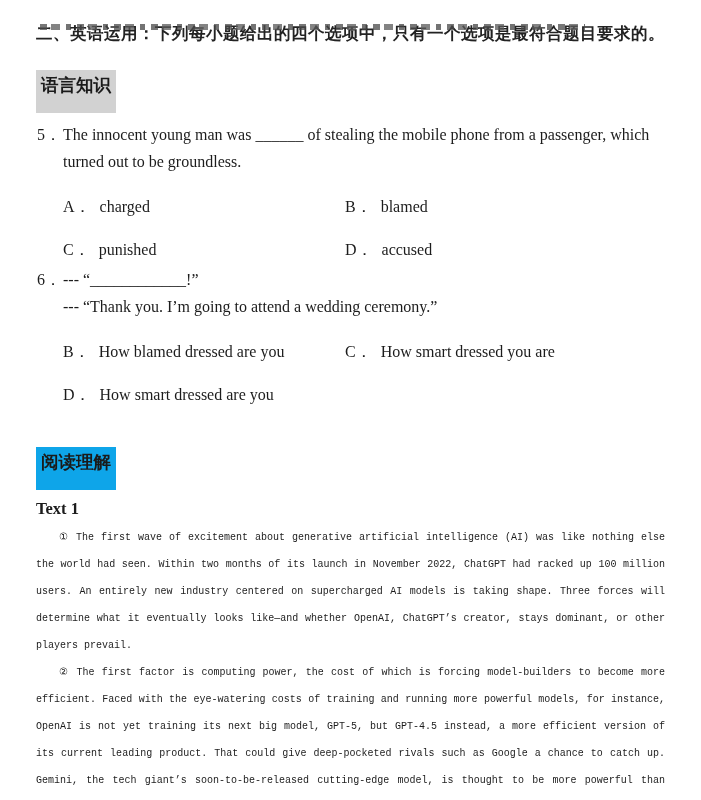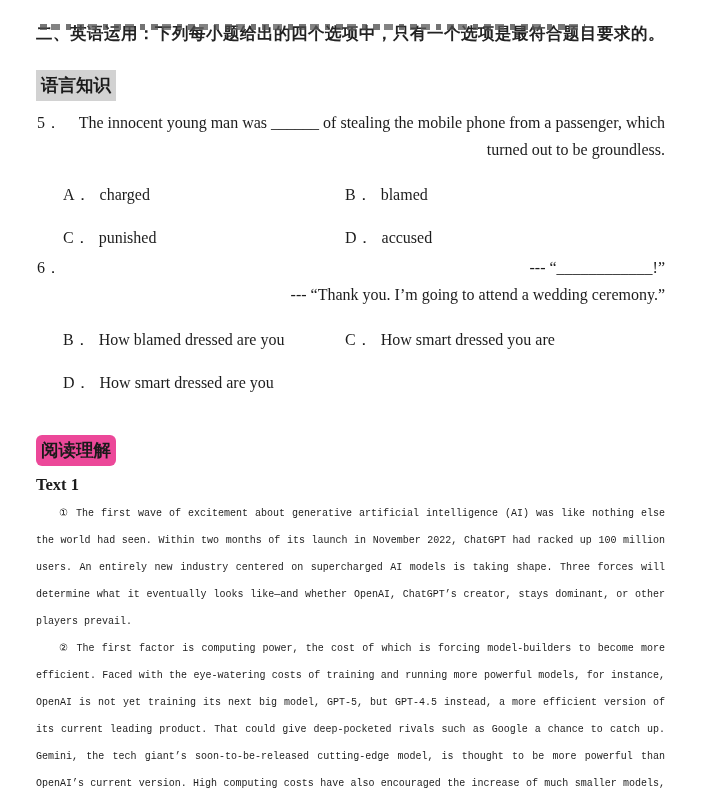--- a/index.html
+++ b/index.html
@@ -31,30 +31,30 @@
     margin-top: 23px;
     font-family: "Liberation Sans", sans-serif;
     font-size: 16.5px;
     font-weight: 600;
     letter-spacing: .5px;
     color: #222;
   }
   .hl-label {
     display: inline-block;
     margin-top: 25px;
-    padding: 3px 5px 4px 5px;
+    padding: 3px 5px 16px 5px;
     font-family: "Liberation Sans", sans-serif;
     font-size: 17.5px;
     font-weight: 600;
     color: #1a1a1a;
   }
   .questions { margin-top: 8px; font-size: 16px; line-height: 27px; }
   .question { position: relative; padding-left: 27px; margin-bottom: 3px; }
   .q-num { position: absolute; left: 1px; top: 0; }
-  .q-line { text-align: right; }
+  .q-line { text-align: left; }
   .options {
     display: grid;
     grid-template-columns: 282px auto;
     padding-left: 0;
     margin-top: 2px;
   }
   .option { line-height: 27px; margin-top: 16px; }
   .opt-letter { margin-right: 9px; }
   .reading-label-wrap { margin-top: 14px; }
   .text-title {
@@ -121,21 +121,21 @@
         </div>
         <div class="option">
           <span class="opt-letter">D．</span><span>How smart dressed are you</span>
         </div>
       </div>
     </div>
 
   </div>
 
   <div class="reading-label-wrap">
-    <span class="hl-label" id="reading-label" style="background: #ec4899; border-radius: 6px;">阅读理解</span>
+    <span class="hl-label" id="reading-label" style="background: #0ea5e9;">阅读理解</span>
   </div>
 
   <div class="text-title">Text 1</div>
 
   <div class="paragraphs">
     <p class="para">① The first wave of excitement about generative artificial intelligence (AI) was like nothing else the world had seen. Within two months of its launch in November 2022, ChatGPT had racked up 100 million users. An entirely new industry centered on supercharged AI models is taking shape. Three forces will determine what it eventually looks like—and whether OpenAI, ChatGPT’s creator, stays dominant, or other players prevail.</p>
     <p class="para">② The first factor is computing power, the cost of which is forcing model-builders to become more efficient. Faced with the eye-watering costs of training and running more powerful models, for instance, OpenAI is not yet training its next big model, GPT-5, but GPT-4.5 instead, a more efficient version of its current leading product. That could give deep-pocketed rivals such as Google a chance to catch up. Gemini, the tech giant’s soon-to-be-released cutting-edge model, is thought to be more powerful than OpenAI’s current version. High computing costs have also encouraged the increase of much smaller models, which are trained on specific data to do specific things. Open-source models are also making it easier for people and companies to plunge into the world of generative AI.</p>
   </div>
 
 </div>

